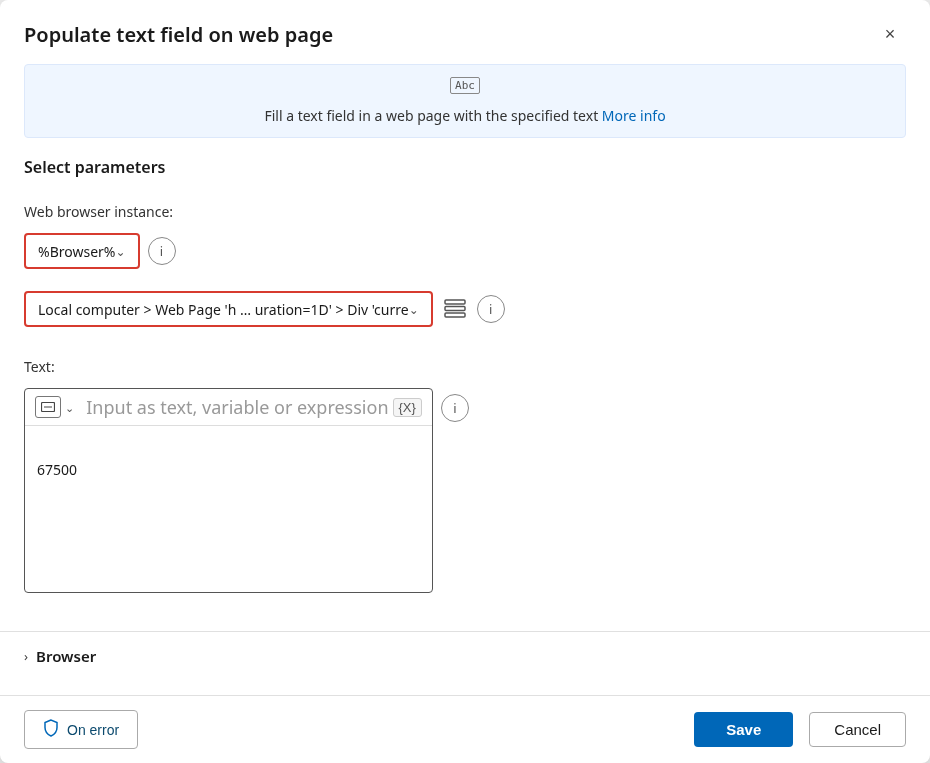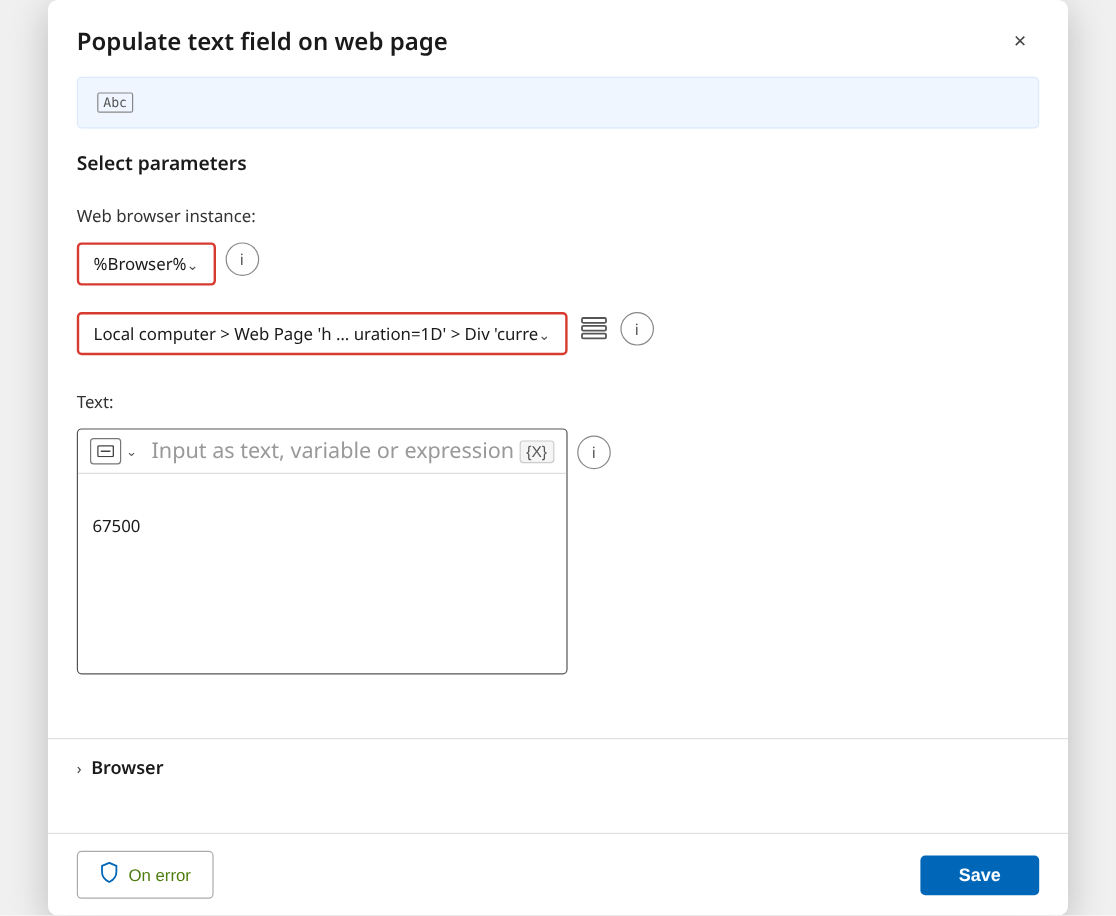--- a/index.html
+++ b/index.html
@@ -10,21 +10,21 @@
       display: flex;
       align-items: center;
       justify-content: center;
       min-height: 100vh;
     }
 
     .dialog {
       background: #ffffff;
       border-radius: 8px;
       box-shadow: 0 8px 32px rgba(0,0,0,0.22);
-      width: 850px;
+      width: 930px;
       min-height: 763px;
       display: flex;
       flex-direction: column;
       overflow: hidden;
     }
 
     
     .dialog-header {
       display: flex;
       align-items: center;
@@ -56,20 +56,21 @@
     
     .info-banner {
       background: #eff6ff;
       border: 1px solid #dce8fb;
       margin: 0 24px 18px 24px;
       border-radius: 4px;
       padding: 12px 16px;
       display: flex;
       align-items: center;
       gap: 12px;
+      flex-direction: column;
     }
 
     .info-banner-icon {
       font-size: 15px;
       color: #555;
       flex-shrink: 0;
       border: 1.5px solid #888;
       border-radius: 2px;
       padding: 1px 4px;
       font-family: monospace;
@@ -113,20 +114,21 @@
       font-size: 14px;
       color: #333;
       min-width: 160px;
       padding-top: 8px;
       flex-shrink: 0;
     }
 
     .param-control {
       flex: 1;
       display: flex;
+      align-items: center;
       gap: 8px;
     }
 
     .select-box {
       flex: 1;
       border: 2px solid #d73b2f;
       border-radius: 4px;
       padding: 7px 12px;
       font-size: 14px;
       color: #1a1a1a;
@@ -261,21 +263,21 @@
     .on-error-btn {
       display: flex;
       align-items: center;
       gap: 8px;
       border: 1.5px solid #aaa;
       border-radius: 4px;
       padding: 8px 18px;
       background: #fff;
       cursor: pointer;
       font-size: 14px;
-      color: #4d7c0f;
+      color: #0c4a6e;
     }
 
     .shield-icon {
       color: #0067b8;
       font-size: 15px;
     }
 
     .footer-right {
       display: flex;
       gap: 16px;
@@ -307,20 +309,24 @@
 
 <div class="dialog">
 
   <div class="dialog-header">
     <span class="dialog-title">Populate text field on web page</span>
     <button class="close-btn">×</button>
   </div>
 
   <div class="info-banner">
     <span class="info-banner-icon">Abc</span>
+    <span class="info-banner-text">
+      <span>Fill a text field in a web page with the specified text</span>
+      <a class="info-link">More info</a>
+    </span>
   </div>
 
   <div class="section-title">Select parameters</div>
 
   <div class="params-area">
 
     <div class="param-row">
       <span class="param-label">Web browser instance:</span>
       <div class="param-control">
         <div class="select-box">
@@ -385,16 +391,17 @@
     <button class="on-error-btn">
       <span class="shield-icon">
         <svg width="16" height="18" viewBox="0 0 16 18" fill="none" xmlns="http://www.w3.org/2000/svg">
           <path d="M8 1L2 3.5V8.5C2 12.1 4.6 15.5 8 17C11.4 15.5 14 12.1 14 8.5V3.5L8 1Z" stroke="#0067b8" stroke-width="1.5" fill="none"></path>
         </svg>
       </span>
       <span>On error</span>
     </button>
     <div class="footer-right">
       <button class="save-btn">Save</button>
+      <button class="cancel-btn">Cancel</button>
     </div>
   </div>
 
 </div>
 
 </body></html>

